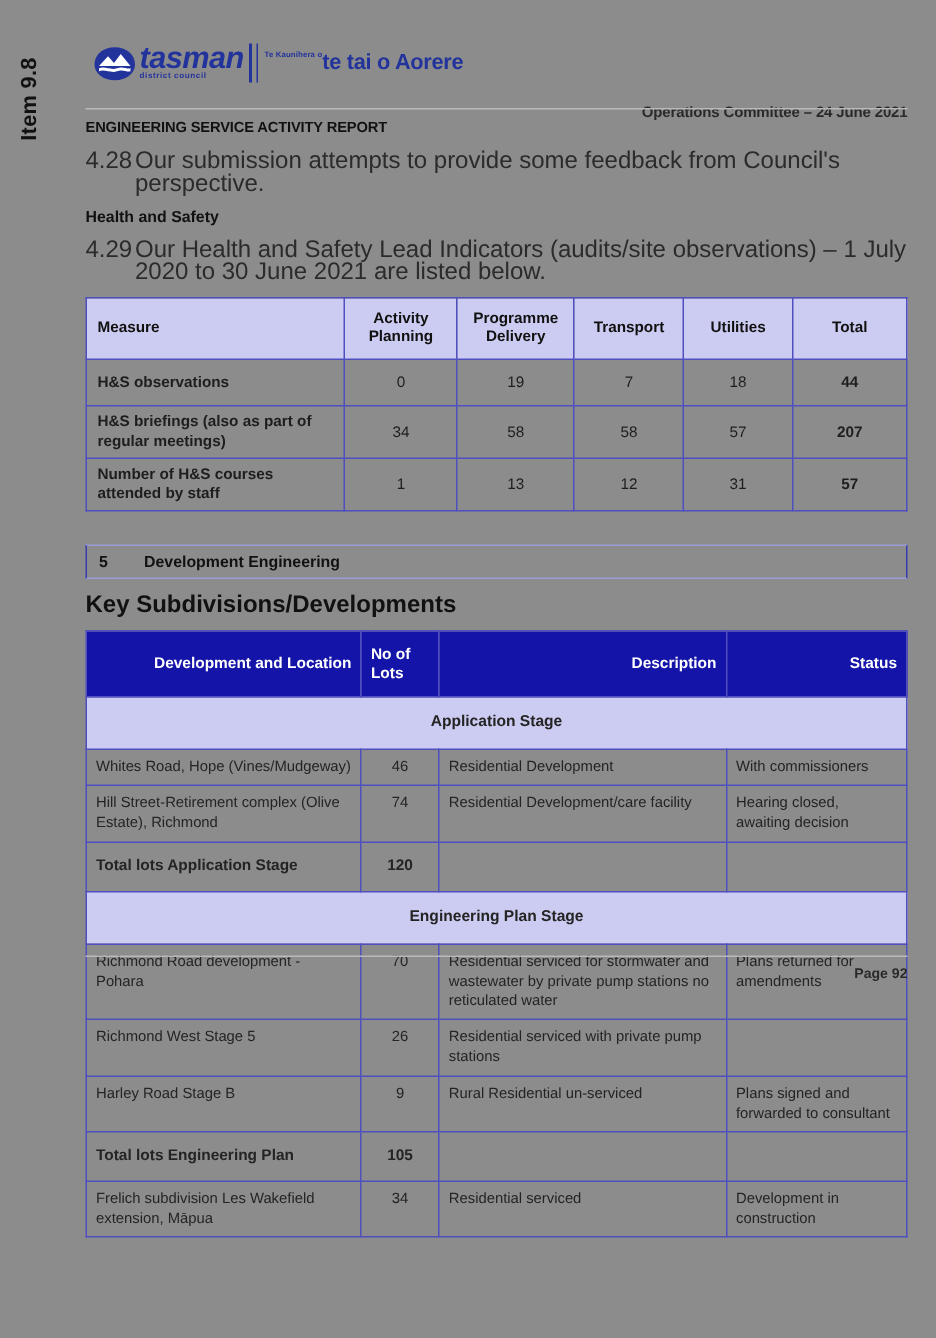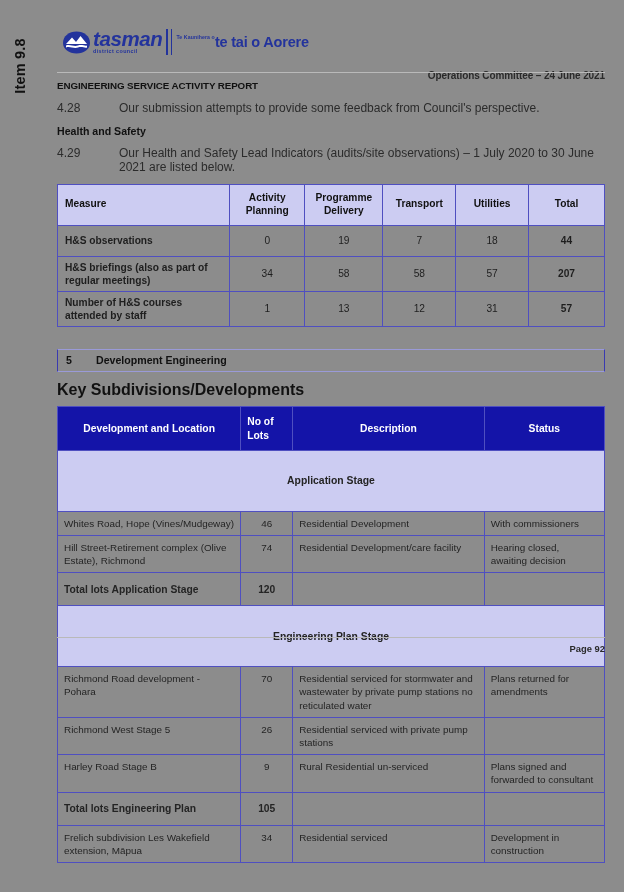--- a/index.html
+++ b/index.html
@@ -146,25 +146,24 @@
   }
   .doc-title {
     font-size: 9.8px;
     font-weight: bold;
     letter-spacing: -.1px;
     margin: 2px 0 10px 0;
     color: #111;
   }
   .para {
     display: flex;
-    font-size: 12px;
+    font-size: 16px;
     line-height: 14.5px;
     color: #2b2b2b;
     margin-bottom: 9px;
-    gap: 29px;
   }
   .para-num {
     width: 33px;
     flex: 0 0 33px;
     font-weight: normal;
   }
   .para-text {
     flex: 1 1 auto;
   }
   .subhead {
@@ -255,42 +254,42 @@
     border: 1px solid #4f4fc0;
     font-size: 9.9px;
     vertical-align: top;
     padding: 5px 6px;
     line-height: 13.2px;
   }
   .sub-table thead th {
     background: #1414a8;
     color: #ffffff;
     font-weight: bold;
-    text-align: center;
+    text-align: right;
     height: 32px;
     vertical-align: middle;
     padding-top: 6px;
     font-size: 10.3px;
   }
   .sub-table thead th.lots-head {
     text-align: left;
   }
   .sub-table td.lots {
     text-align: center;
     vertical-align: top;
   }
   .stage-row td {
     background: #ccccf2;
     text-align: center;
     font-weight: bold;
     font-size: 10.4px;
     color: #111;
     height: 20px;
     vertical-align: middle;
-    padding: 20px 6px;
+    padding: 7px 6px;
   }
   .total-row td {
     font-weight: bold;
     font-size: 10.3px;
     color: #111;
     vertical-align: middle;
     height: 22px;
   }
   .total-row td.lots {
     vertical-align: middle;

